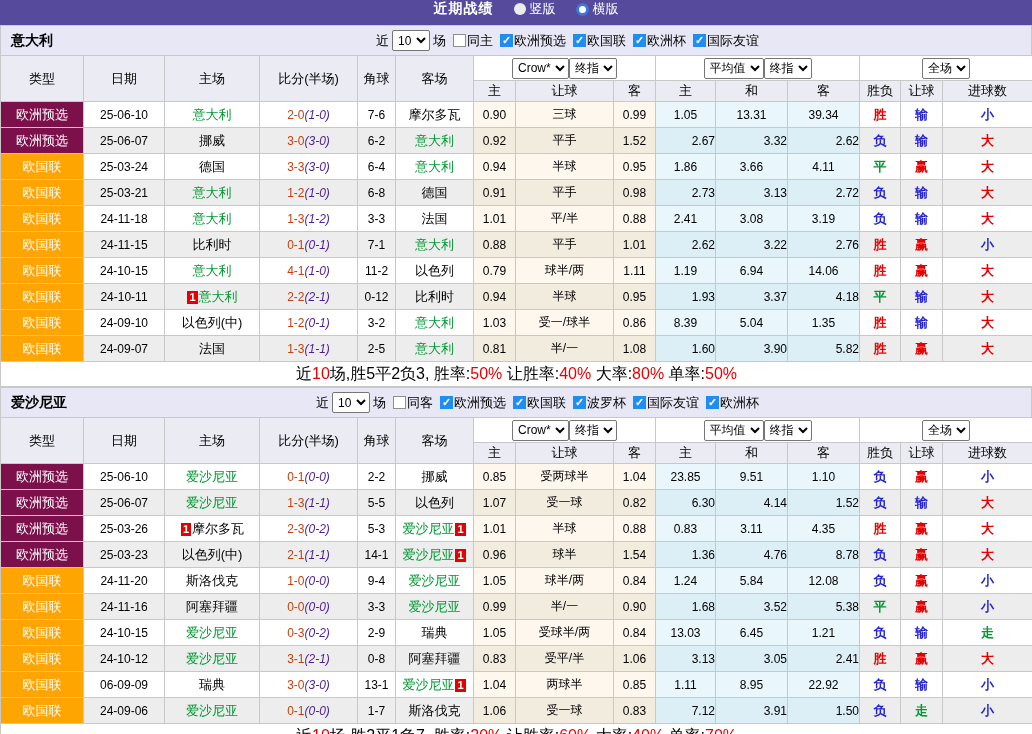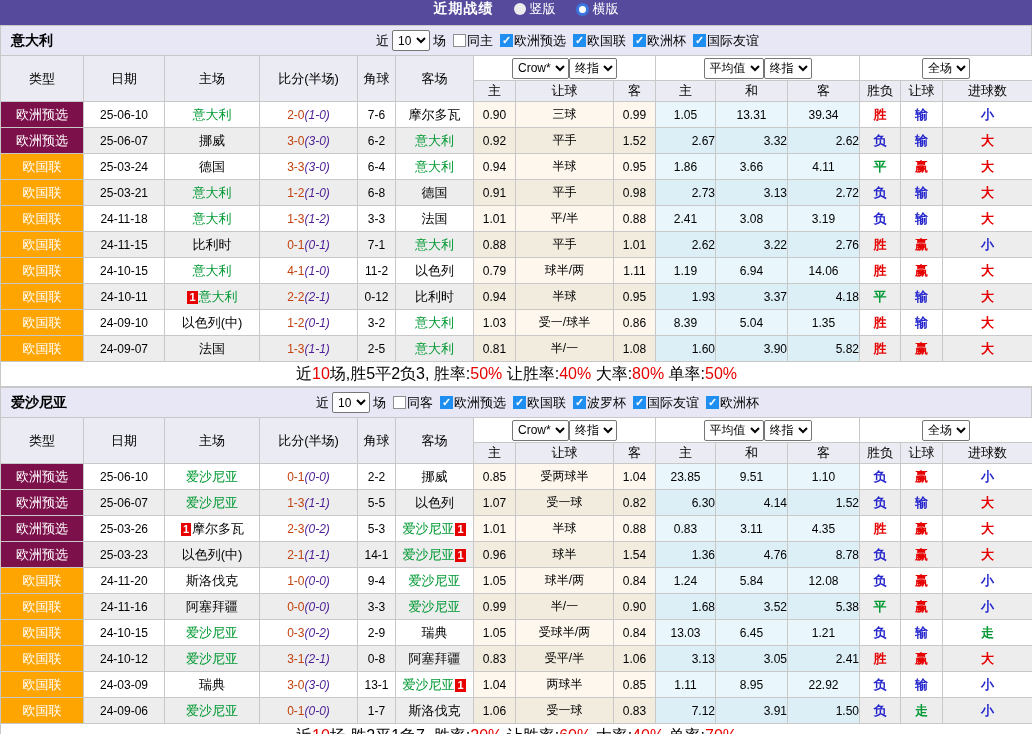--- a/index.html
+++ b/index.html
@@ -498,21 +498,21 @@
             <td class="o">1.06</td>
             <td class="v">3.13</td>
             <td class="v">3.05</td>
             <td class="v">2.41</td>
             <td class="n res r">胜</td>
             <td class="n res r">赢</td>
             <td class="n res r">大</td>
           </tr>
           <tr class="odd">
             <td class="type type-orange">欧国联</td>
-            <td class="n">24-03-09</td>
+            <td class="n">06-09-09</td>
             <td class="n team"><span class="">瑞典</span></td>
             <td class="n"><span class="ft">3-0</span><span class="ht">(3-0)</span></td>
             <td class="n">13-1</td>
             <td class="n team"><span class="green">爱沙尼亚</span><span class="card">1</span></td>
             <td class="o">1.04</td>
             <td class="o">两球半</td>
             <td class="o">0.85</td>
             <td class="v">1.11</td>
             <td class="v">8.95</td>
             <td class="v">22.92</td>

